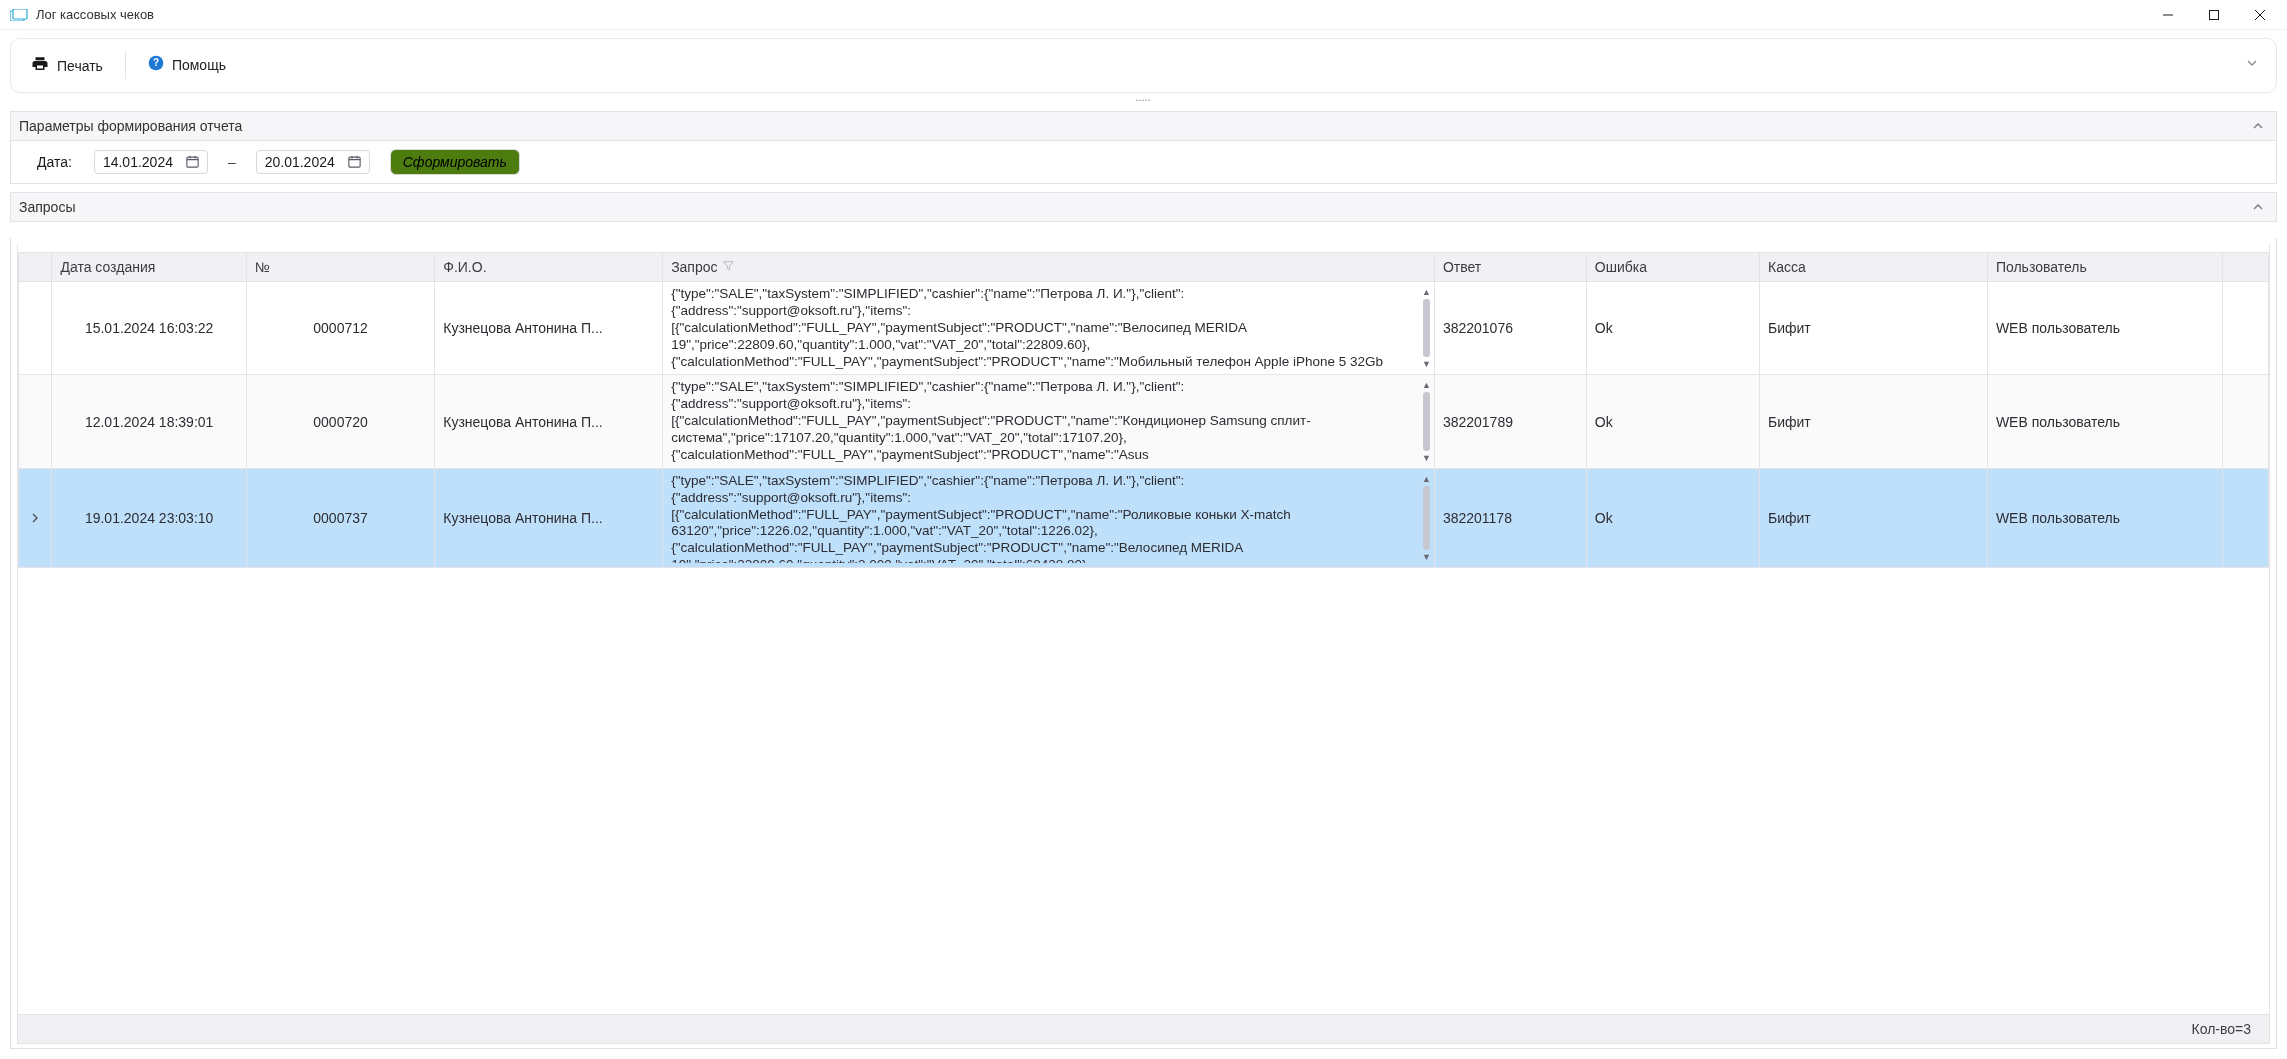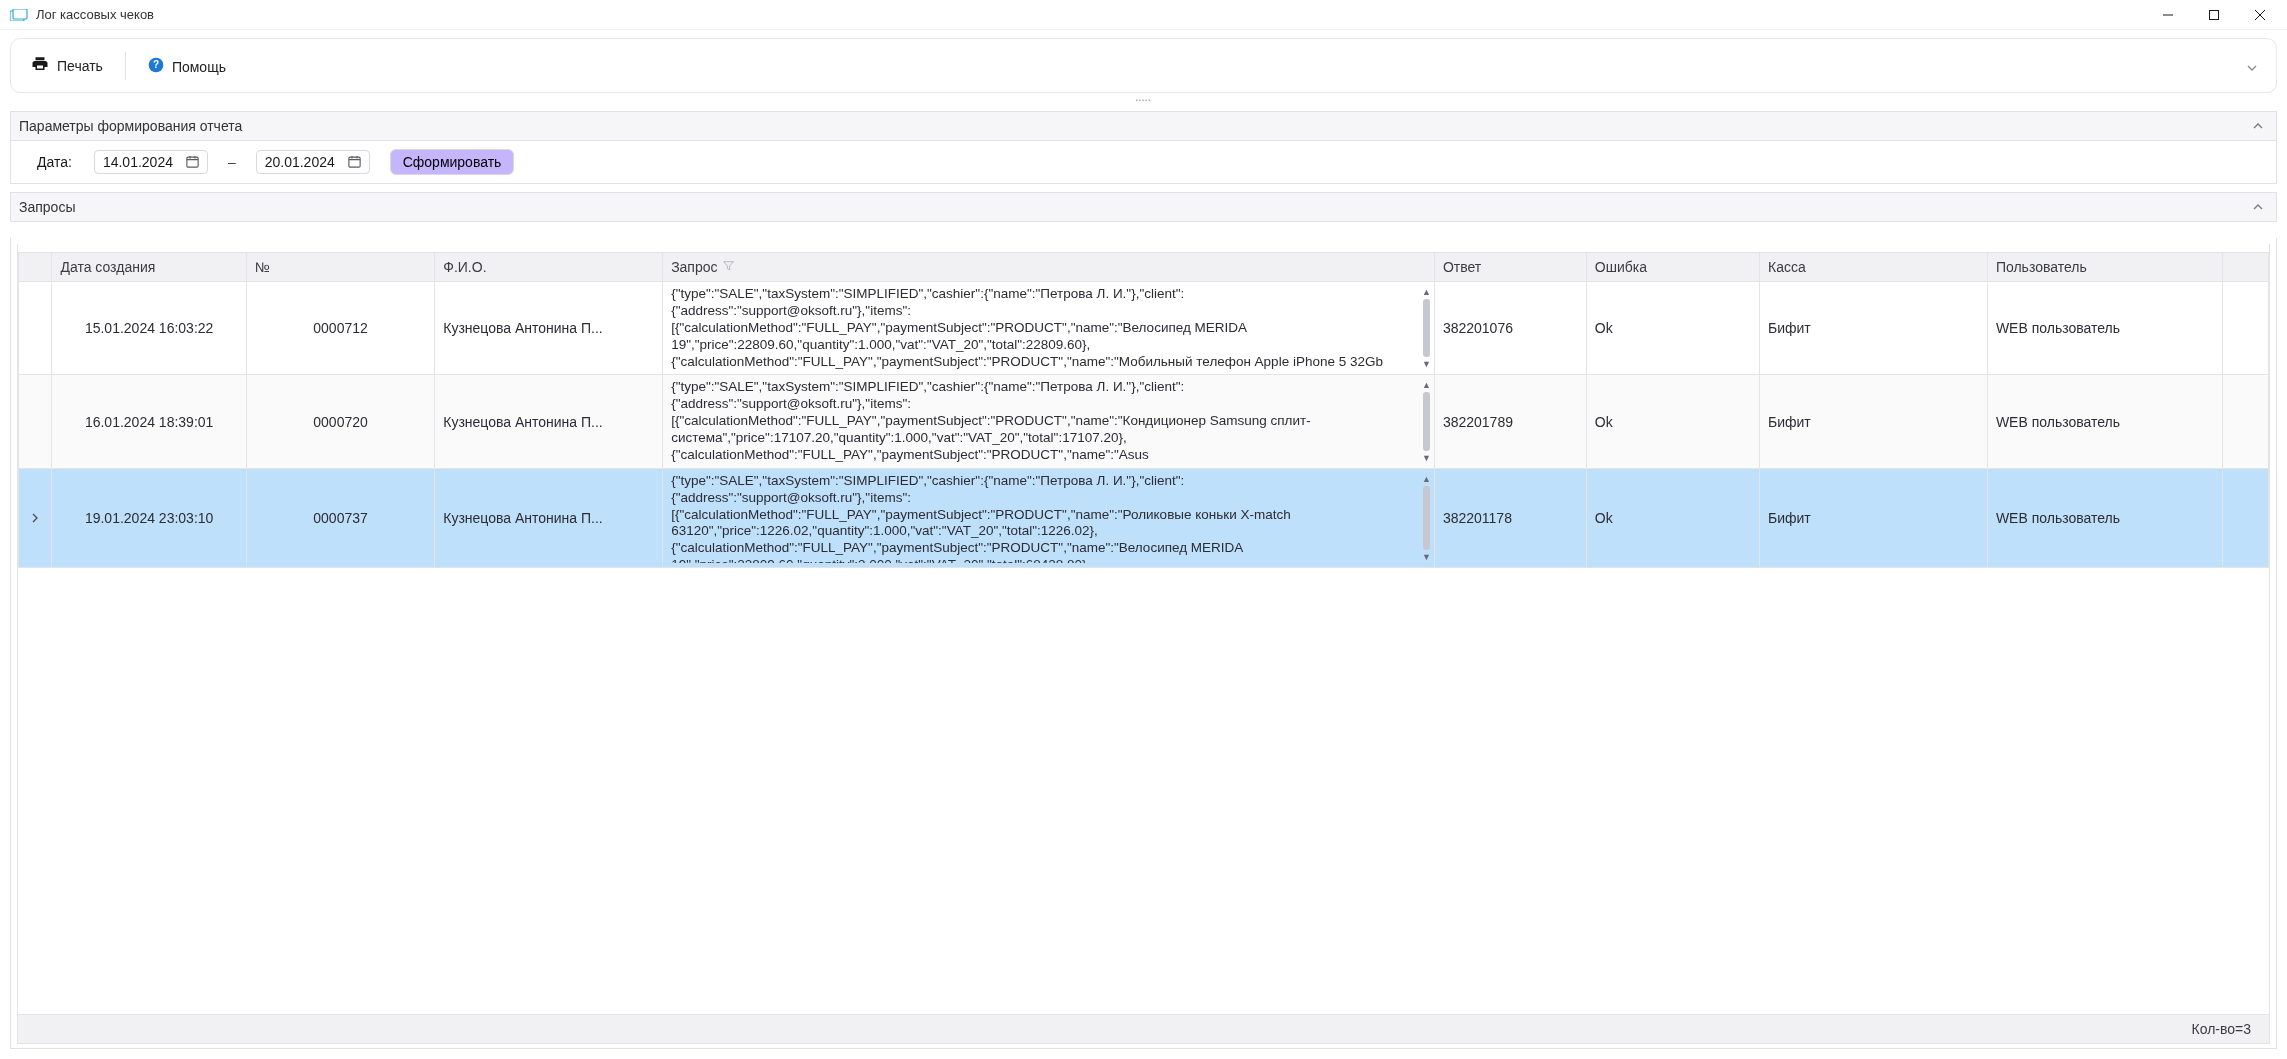--- a/index.html
+++ b/index.html
@@ -59,21 +59,21 @@
       gap: 8px;
       overflow: hidden;
     }
 
     .toolbar-card {
       border: 1px solid #e7e7ec;
       border-radius: 10px;
       background: #ffffff;
       padding: 12px 12px;
       display: flex;
-      align-items: flex-end;
+      align-items: flex-start;
       gap: 10px;
       box-shadow: 0 1px 0 rgba(0,0,0,0.01);
       position: relative;
     }
     .tb-btn {
       display: inline-flex;
       align-items: center;
       gap: 8px;
       padding: 4px 8px;
       font-size: 14px;
@@ -157,24 +157,25 @@
     .date-input .cal-icon {
       width: 16px;
       height: 16px;
       color: #5a5a64;
       cursor: pointer;
     }
     .dash { font-size: 14px; color: #444; }
     .btn {
       border: 1px solid #d8d8de;
       border-radius: 6px;
-      background: #c4b5fd;
+      background: #4d7c0f;
       padding: 4px 12px;
       font-size: 14px;
       cursor: pointer;
+      font-style: italic;
     }
 
     .requests-wrap {
       flex: 1;
       display: flex;
       flex-direction: column;
       min-height: 0;
       gap: 16px;
     }
 
@@ -481,21 +482,21 @@
                     </div>
                   </td>
                   <td>382201076</td>
                   <td>Ok</td>
                   <td>Бифит</td>
                   <td>WEB пользователь</td>
                   <td></td>
                 </tr>
                 <tr class="even">
                   <td class="center"></td>
-                  <td class="center nowrap">16.01.2024 18:39:01</td>
+                  <td class="center nowrap">12.01.2024 18:39:01</td>
                   <td class="center">0000720</td>
                   <td class="ellipsis">Кузнецова Антонина П...</td>
                   <td style="padding: 4px 2px 4px 8px;">
                     <div class="req-cell">
                       <div class="req-text">{"type":"SALE","taxSystem":"SIMPLIFIED","cashier":{"name":"Петрова Л. И."},"client":{"address":"support@oksoft.ru"},"items":[{"calculationMethod":"FULL_PAY","paymentSubject":"PRODUCT","name":"Кондиционер Samsung сплит-система","price":17107.20,"quantity":1.000,"vat":"VAT_20","total":17107.20},{"calculationMethod":"FULL_PAY","paymentSubject":"PRODUCT","name":"Asus</div>
                       <div class="mini-scroll">
                         <span>▲</span>
                         <div class="thumb"></div>
                         <span>▼</span>
                       </div>

